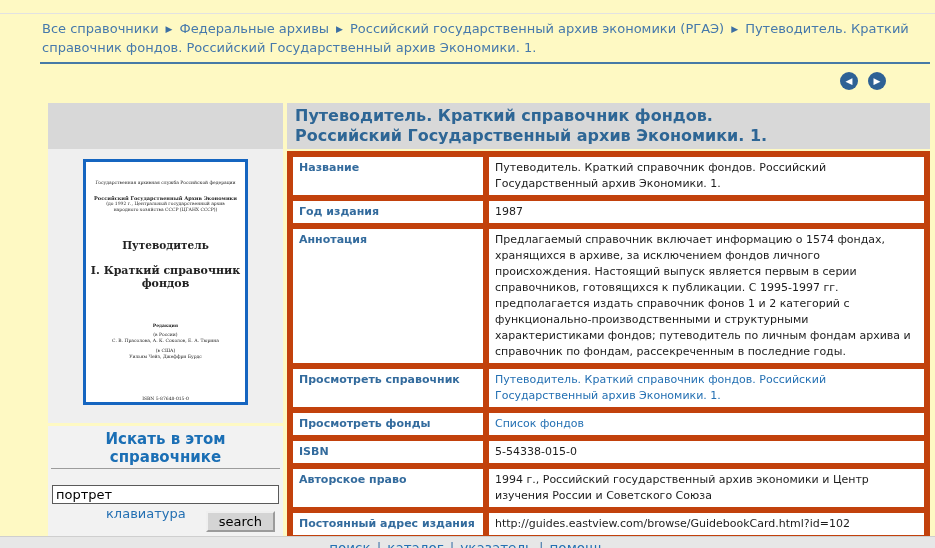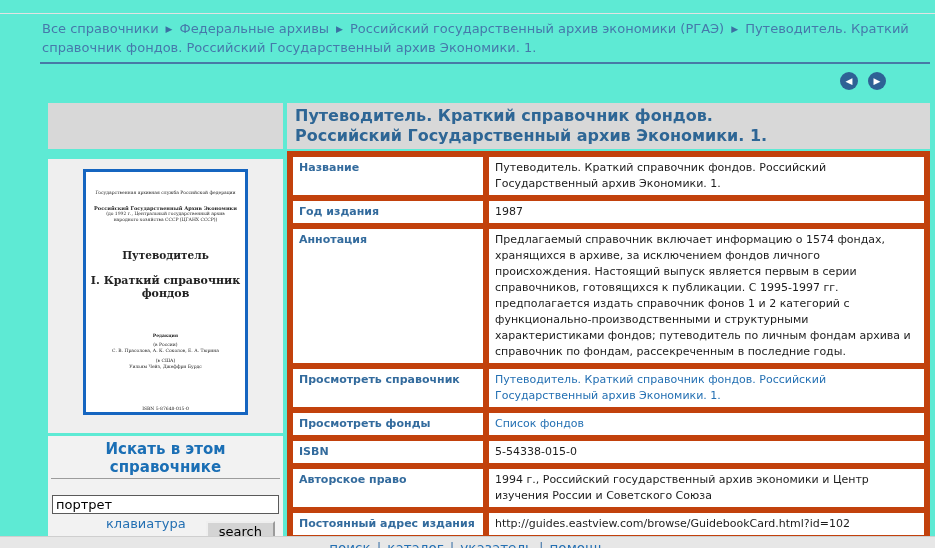--- a/index.html
+++ b/index.html
@@ -1,18 +1,18 @@
 <!DOCTYPE html>
 <html><head>
 <meta charset="utf-8">
 <style>
   * { margin:0; padding:0; box-sizing:border-box; }
   html,body { background:#ffffff; }
   body { font-family:"DejaVu Sans", sans-serif; }
-  .page { position:relative; width:935px; height:548px; overflow:hidden; background:#5eead4; }
+  .page { position:relative; width:935px; height:548px; overflow:hidden; background:#fef9c3; }
 
   .top-rule { border-top:1px solid #e2e2e2; margin-top:13px; }
 
   
   .breadcrumb-wrap { padding:6px 10px 4px 42px; }
   .breadcrumb { font-size:13px; line-height:17px; color:#4679ab; max-width:880px; }
   .bc-item { color:#4679ab; cursor:pointer; }
   .bc-sep { color:#3c6fa3; font-size:9px; margin:0 7px; position:relative; top:-1px; }
   .blue-rule { border-top:2px solid #477aa6; margin:2px 5px 0 40px; }
 
@@ -22,21 +22,21 @@
                    background:#2e6195; text-align:center; vertical-align:top;
                    margin-left:5px; cursor:pointer; }
   .pager .tri { color:#ffffff; font-size:9px; line-height:18px; display:block; }
 
   
   .content { display:flex; margin:11px 5px 0 48px; align-items:flex-start; }
   .sidebar { width:235px; flex:0 0 235px; margin-right:4px; }
   .main { flex:1 1 auto; min-width:0; }
 
   .sidebar-header { height:46px; background:#d8d8d8; }
-  .cover-section { margin-top:10px; height:274px; background:#efefef; padding-top:10px; }
+  .cover-section { margin-top:0; height:274px; background:#efefef; padding-top:10px; }
 
   
   .cover { width:165px; height:246px; margin:0 auto; background:#ffffff;
            border:3px solid #1565c0; text-align:center;
            font-family:"DejaVu Serif", serif; color:#222; overflow:hidden; }
   .cv-tiny   { font-size:4.5px; line-height:6px; }
   .cv-tinyb  { font-size:5px; line-height:6px; font-weight:bold; }
   .cv-agency { margin-top:18px; }
   .cv-arch   { margin-top:9px; }
   .cv-sub    { padding:0 10px; }

